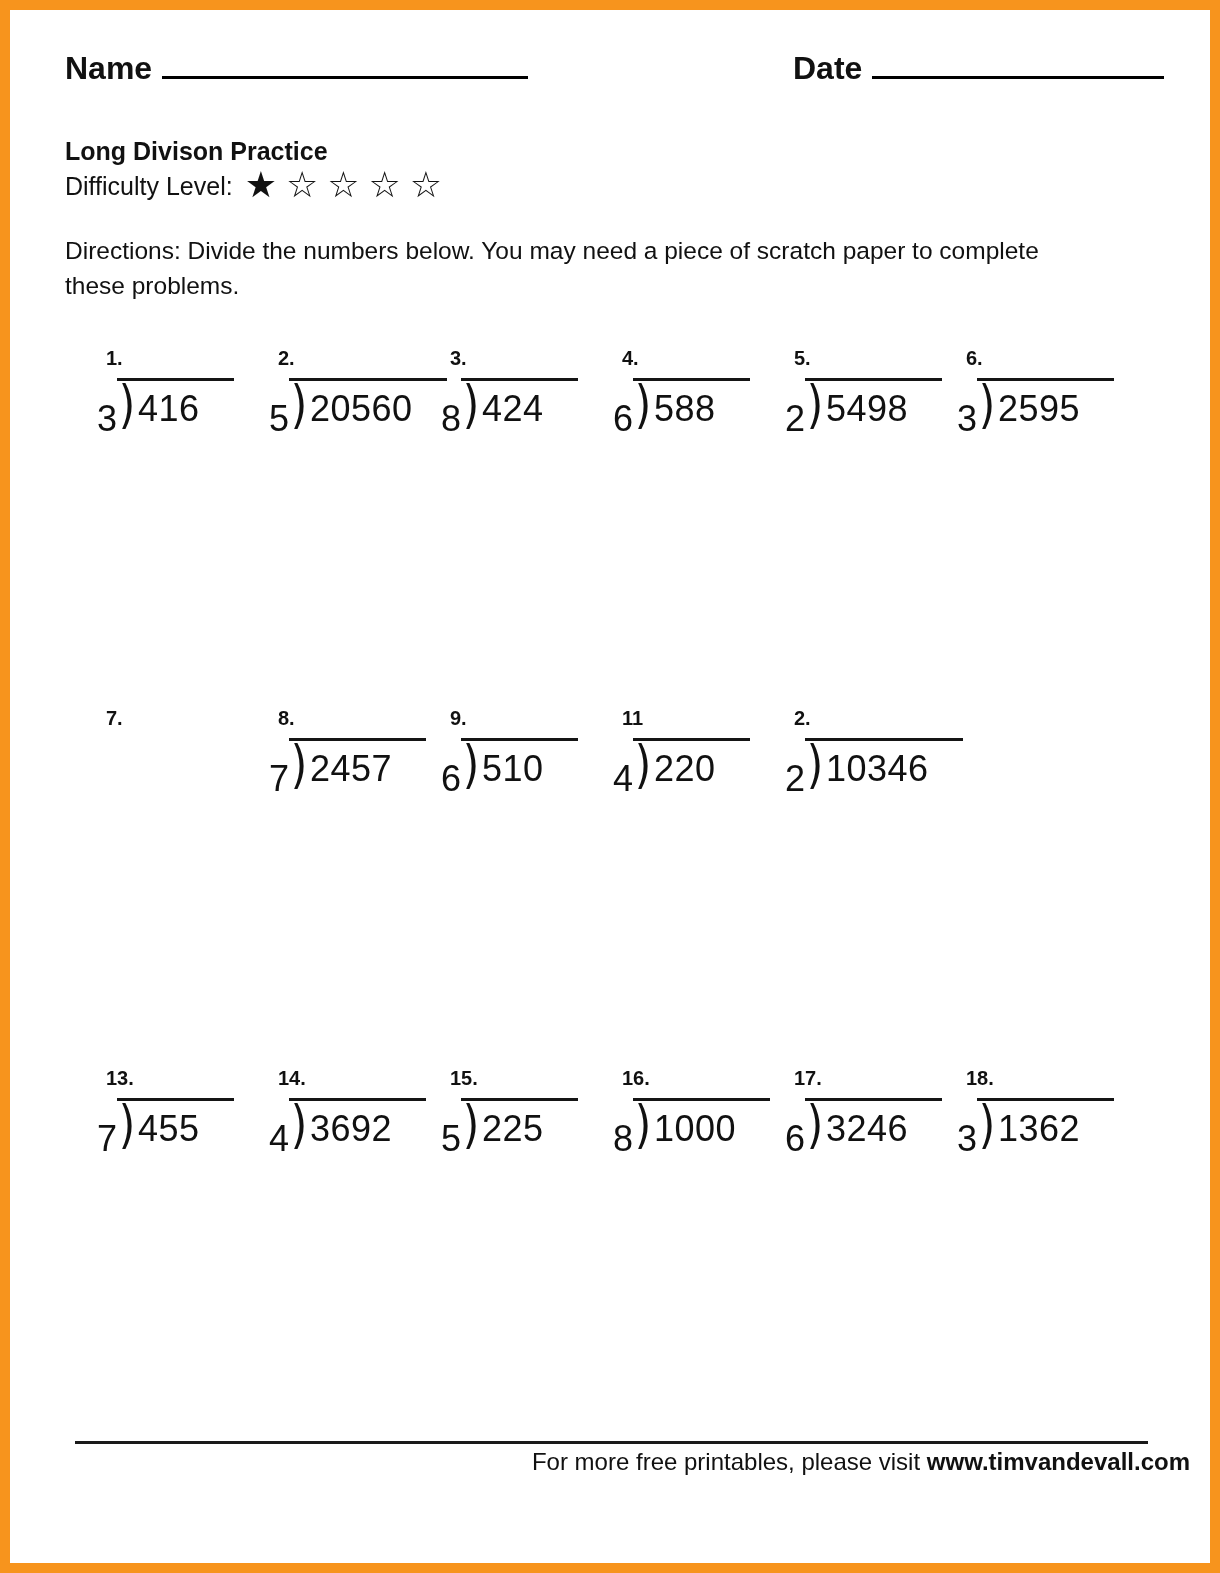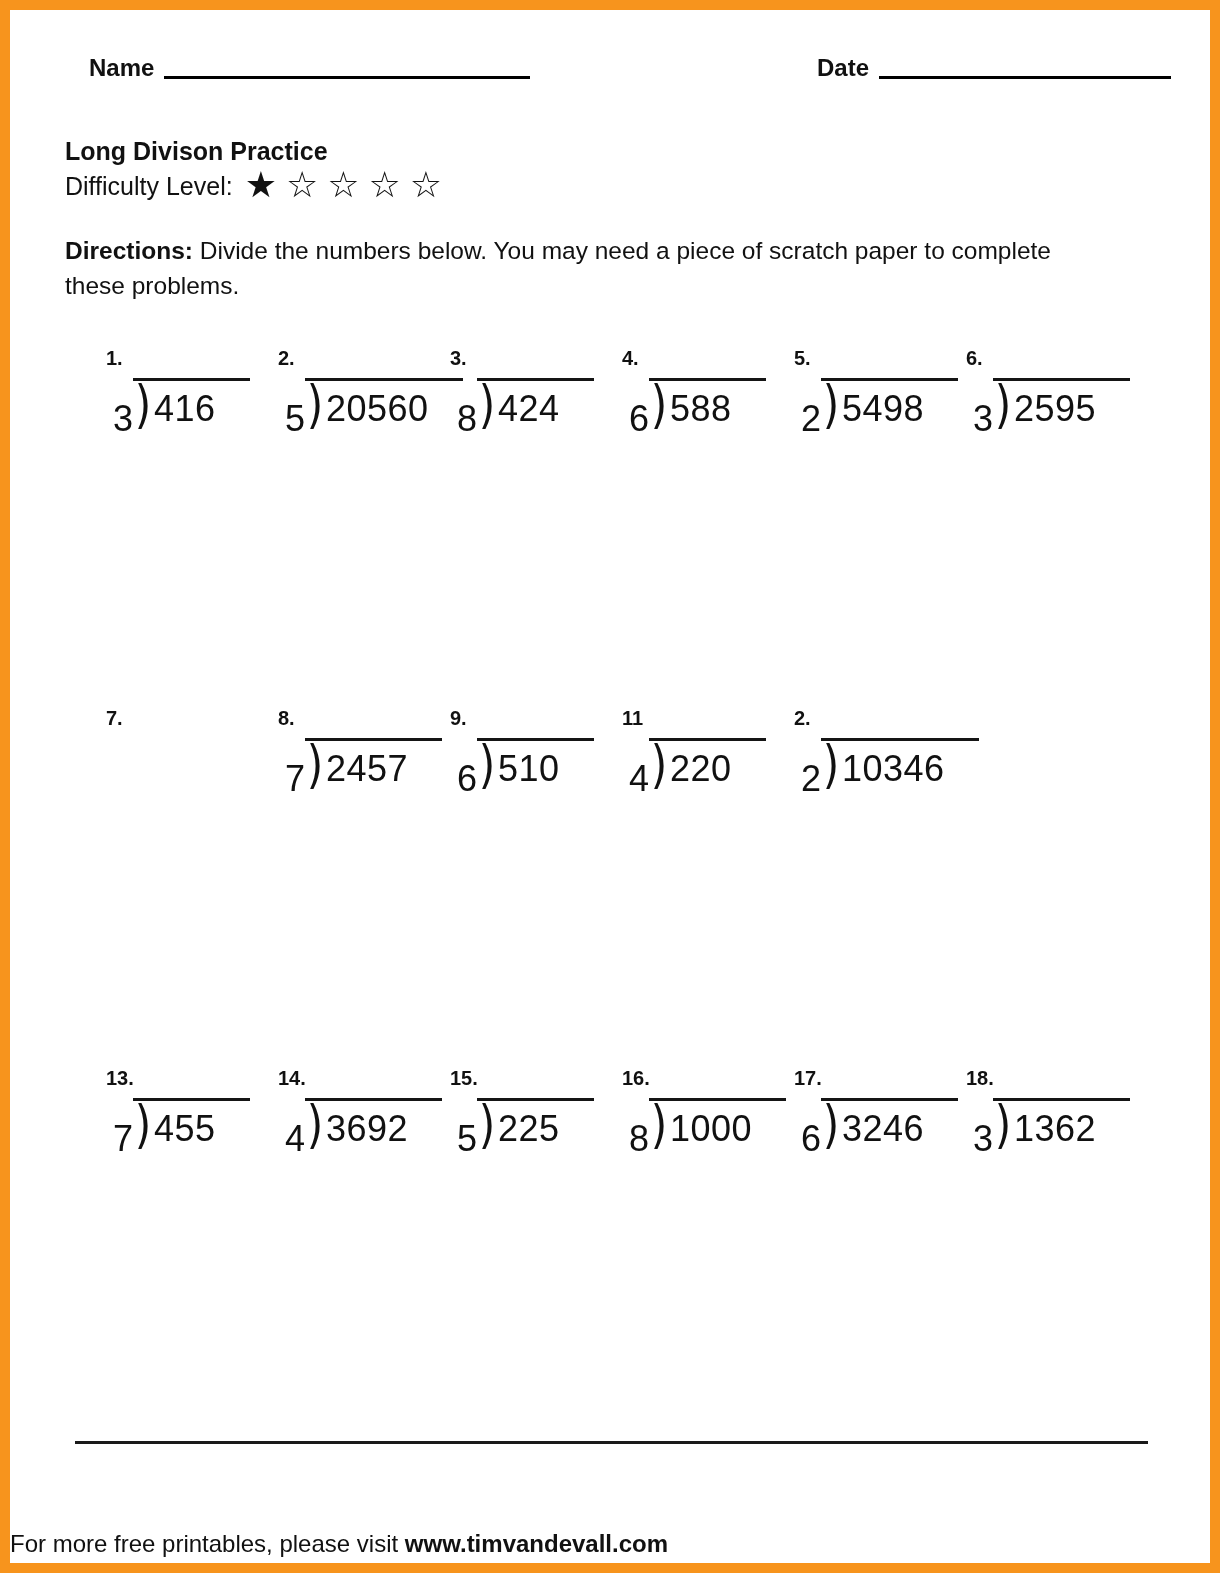--- a/index.html
+++ b/index.html
@@ -10,52 +10,52 @@
     border:10px solid #F7941D;
     background:#ffffff;
     font-family:"Liberation Sans", sans-serif;
     color:#111;
     overflow:hidden;
   }
   
   .field { position:absolute; display:flex; align-items:flex-end; }
   .field-name { left:55px; top:44px; }
   .field-date { left:783px; top:44px; }
-  .field-label { font-size:24px; font-weight:bold; line-height:28px;margin-left:24px; }
+  .field-label { font-size:32px; font-weight:bold; line-height:28px; }
   .write-line { display:inline-block; border-bottom:3.5px solid #000; margin-left:10px; margin-bottom:3px; }
   .line-name { width:366px; }
   .line-date { width:292px; }
 
   
   .title { position:absolute; left:55px; top:126px; font-size:25px; font-weight:bold; line-height:30px; }
   .difficulty { position:absolute; left:55px; top:158px; font-size:25px; display:flex; align-items:center; }
   .stars { margin-left:12px; font-size:36px; line-height:36px; letter-spacing:0; display:flex; }
   .star { margin-right:9px; position:relative; top:-1px; font-family:"DejaVu Sans", sans-serif; }
 
   
   .directions { position:absolute; left:55px; top:223px; width:1000px; font-size:24.5px; line-height:35px; }
-  .directions b { font-weight:bold; }
+  .directions b { font-weight:normal; }
 
   
   .prow { position:absolute; left:85px; width:1085px; display:grid; grid-template-columns:repeat(6,172px); }
   .prow-1 { top:337px; }
   .prow-2 { top:697px; }
   .prow-3 { top:1057px; }
   .cell { position:relative; }
   .pnum { font-weight:bold; font-size:20px; line-height:22px; margin-left:11px; }
-  .expr { margin-top:9px; margin-left:18px; font-size:36px; line-height:40px; white-space:nowrap; }
+  .expr { margin-top:9px; margin-left:2px; font-size:36px; line-height:40px; white-space:nowrap; }
   .dvr { position:relative; top:10px; }
   .grp { display:inline-block; border-top:3px solid #151515; padding:7px 34px 0 0; }
   .par { display:inline-block; font-size:46px; line-height:34px; transform:scaleY(1.12) scaleX(0.92); transform-origin:50% 10%; position:relative; top:-3px; margin:0 2px 0 1px; font-family:"DejaVu Sans", sans-serif; font-weight:400; }
   .par::before { content:")"; }
   .dvd { letter-spacing:0.5px; }
 
   
   .footer-rule { position:absolute; left:65px; top:1431px; width:1073px; height:3px; background:#1a1a1a; }
-  .footer-1 { position:absolute; left:0; right:20px; top:1520px; text-align:left; font-size:24px; }
+  .footer-1 { position:absolute; left:0; right:20px; top:1438px; text-align:right; font-size:24px; }
   .footer-1 b { font-weight:bold; }
   .footer-2 { position:absolute; left:0; right:20px; top:1498px; text-align:center; font-size:20.5px; }
 </style>
 </head>
 <body>
 
 <div class="page">
 
   <div class="field field-name">
     <span class="field-label">Name</span>

